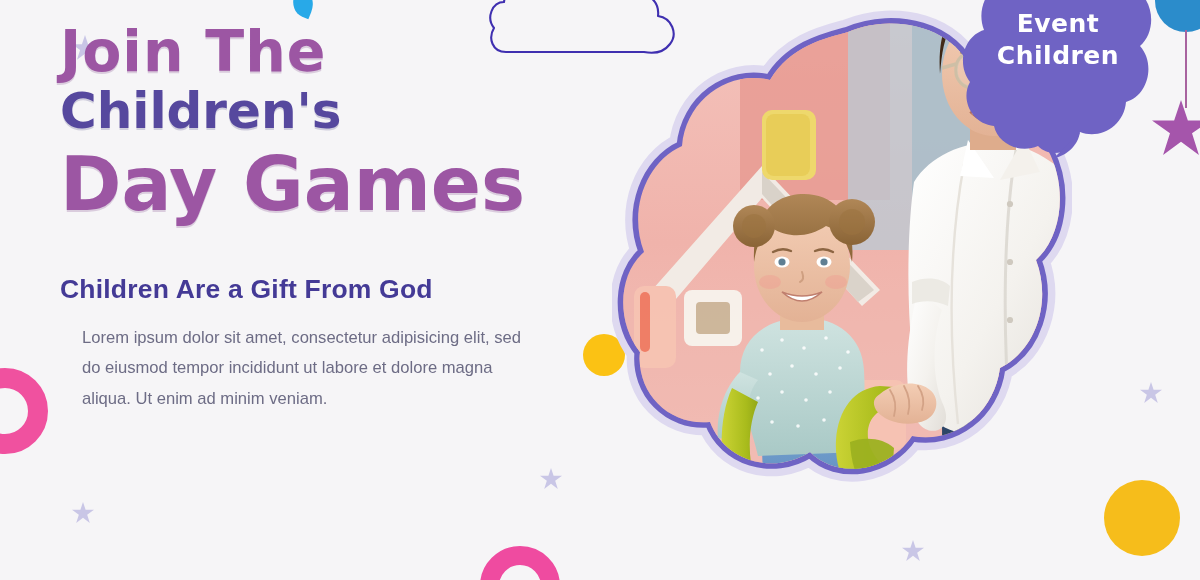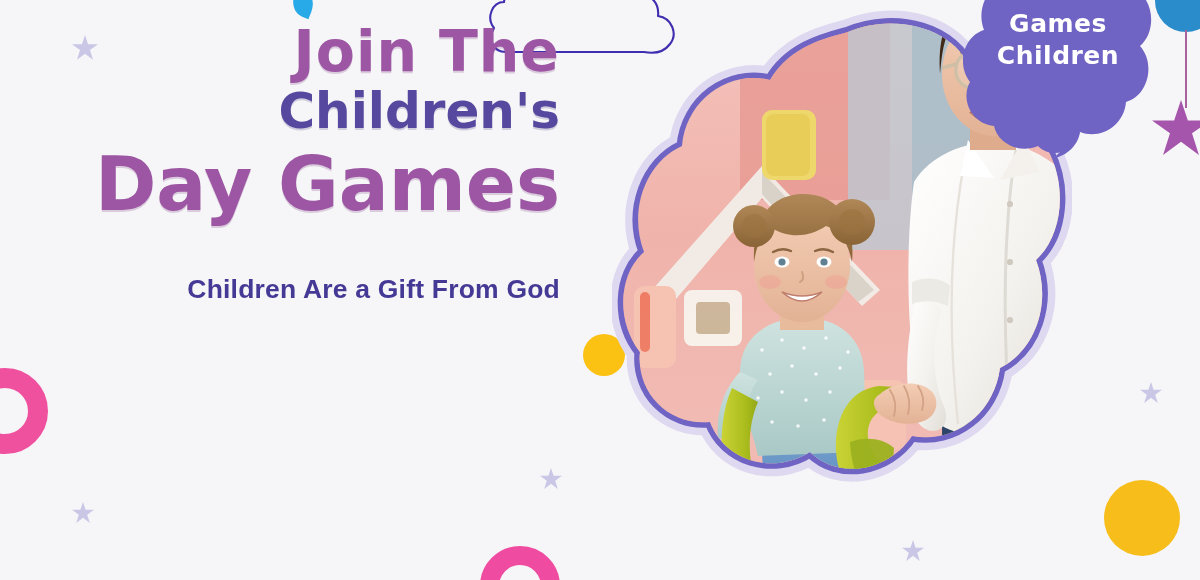--- a/index.html
+++ b/index.html
@@ -33,21 +33,21 @@
   
   #cloud-outline { top: -66px; left: 488px; width: 210px; height: 120px; }
 
   
   #text-col {
     position: absolute;
     left: 0; top: 0;
     width: 620px;
     height: 580px;
     padding: 22px 60px 0 60px;
-    text-align: right;
+    text-align: left;
     z-index: 6;
   }
   #title-line1 {
     font-family: "DejaVu Sans", sans-serif;
     font-size: 57px;
     font-weight: 700;
     letter-spacing: 1px;
     color: #9c56a3;
     line-height: 1.05;
     text-shadow: 0 2px 0 rgba(120,60,130,.22);
@@ -157,20 +157,21 @@
 
   <span class="deco dot" style="left:1155px; top:-30px; width:62px; height:62px; background:#2b8ccb;"></span>
   <span class="deco" id="hang-line" style="left:1185px; top:30px; height:78px;"></span>
   <span class="deco star" style="left:1152px; top:100px; width:58px; height:58px; background:#a555ab;"></span>
 
   <div id="text-col">
     <div id="title-line1">Join The</div>
     <div id="title-line2">Children's</div>
     <div id="title-line3">Day Games</div>
     <div id="subtitle">Children Are a Gift From God</div>
+    <div id="body-copy">Lorem ipsum dolor sit amet, consectetur adipisicing elit, sed do eiusmod tempor incididunt ut labore et dolore magna aliqua. Ut enim ad minim veniam.</div>
   </div>
 
   <div id="photo-wrap">
     <svg viewBox="0 0 460 560" xmlns="http://www.w3.org/2000/svg">
       <defs>
 
         <path id="blobPath" d="M236 42
              C284 22 344 38 360 82
              C408 78 442 116 436 160
              C456 198 450 246 424 270
@@ -406,18 +407,18 @@
                C162 180 138 194 118 186
                C112 206 90 214 76 200
                C58 208 36 198 32 180
                C10 178 -2 154 8 136
                C-6 118 2 90 22 84
                C12 58 32 30 58 32
                C66 14 80 8 96 6 Z" fill="#6f63c4"></path>
       <path d="M118 186 C116 200 104 210 92 212 C104 200 110 194 118 186 Z" fill="#6f63c4"></path>
     </svg>
     <div id="badge-text">
-      <span>Games</span>
+      <span>Event</span>
       <span>Children</span>
     </div>
   </div>
 
 </div>
 
 </body></html>

